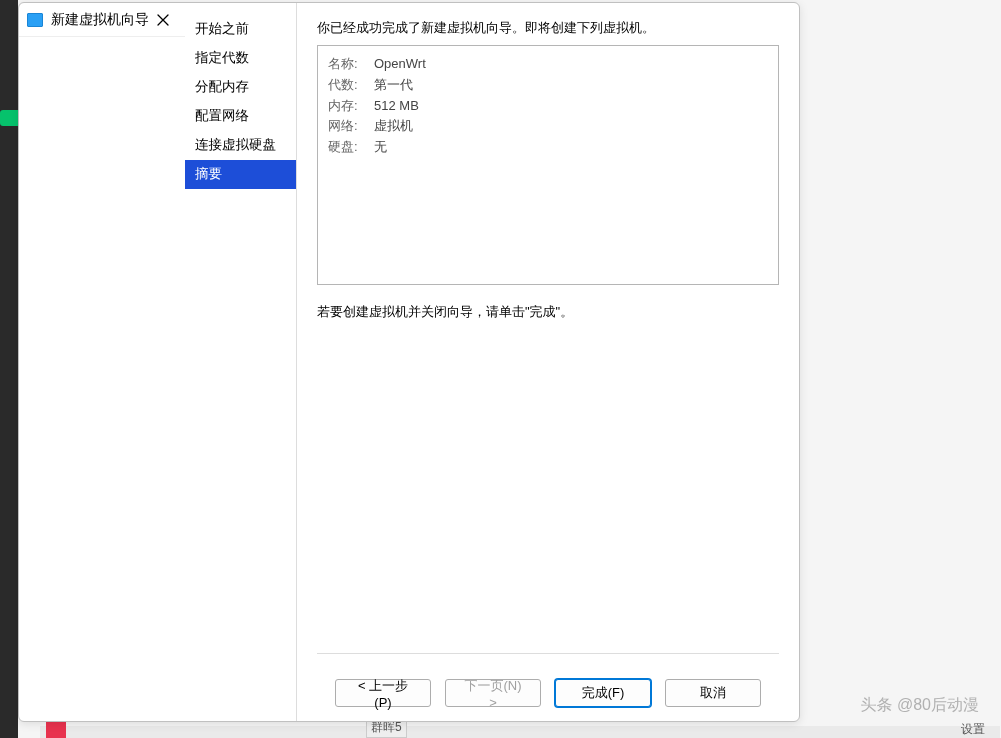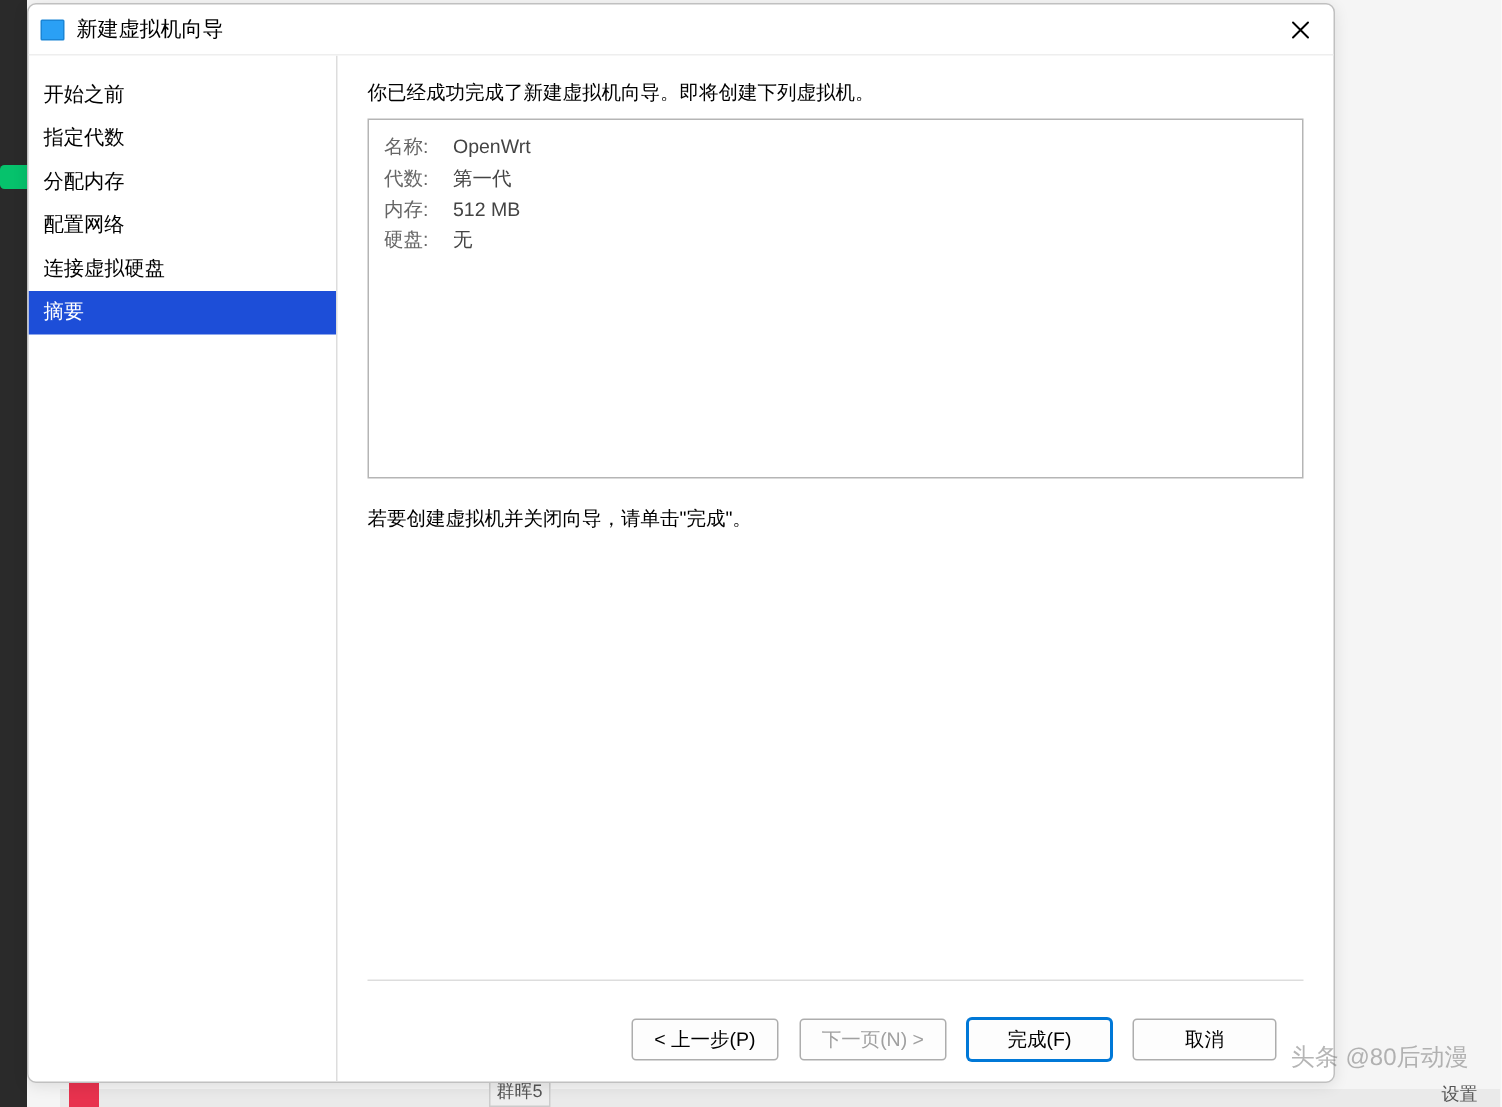--- a/index.html
+++ b/index.html
@@ -16,27 +16,27 @@
   .bg-left {
     position: absolute;
     left: 0; top: 0;
     width: 18px; height: 100%;
     background: #2a2a2a;
   }
   .bg-left .green { position:absolute; top:110px; width:18px; height:16px; background:#06c26c; border-radius:3px 0 0 3px;}
   .dialog {
     position: absolute;
     left: 18px; top: 2px;
-    width: 872px;
+    width: 782px;
     height: 720px;
     background: #fff;
     border: 1px solid #c0c0c0;
     border-radius: 6px;
     display: flex;
-    flex-direction: column;
+    flex-direction: row;
     box-shadow: 0 2px 10px rgba(0,0,0,0.1);
   }
   .titlebar {
     height: 34px;
     display: flex;
     align-items: center;
     padding: 0 8px;
     border-bottom: 1px solid #eee;
   }
   .titlebar .win-icon {
@@ -164,21 +164,21 @@
     background: #eaeaea;
   }
   .bg-fragment1 {
     position:absolute;
     left: 46px; bottom:-2px;
     width: 20px; height: 18px;
     background:#e8324e;
   }
   .bg-fragment2 {
     position:absolute;
-    left: 326px; bottom: 0;
+    left: 366px; bottom: 0;
     font-size: 12px; color:#555;
     background:#eee; padding:1px 4px; border:1px solid #ccc;
   }
   .bg-fragment3 {
     position:absolute;
     right: 16px; bottom: 0;
     font-size: 12px; color:#555;
   }
 </style>
 </head>
@@ -224,20 +224,24 @@
         </div>
         <div class="summary-row">
           <span class="k">代数:</span>
           <span class="v">第一代</span>
         </div>
         <div class="summary-row">
           <span class="k">内存:</span>
           <span class="v">512 MB</span>
         </div>
         <div class="summary-row">
+          <span class="k">网络:</span>
+          <span class="v">虚拟机</span>
+        </div>
+        <div class="summary-row">
           <span class="k">硬盘:</span>
           <span class="v">无</span>
         </div>
       </div>
 
       <div class="hint">若要创建虚拟机并关闭向导，请单击"完成"。</div>
       <div class="spacer"></div>
 
       <div class="footer">
         <button class="btn">&lt; 上一步(P)</button>

